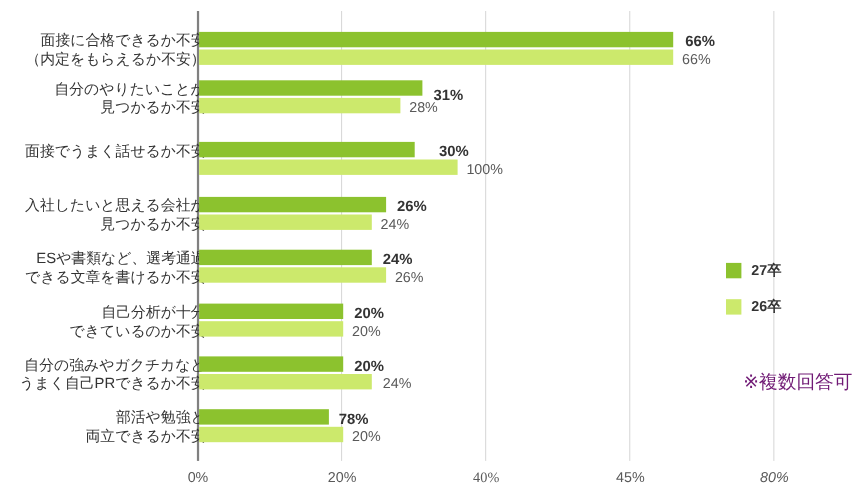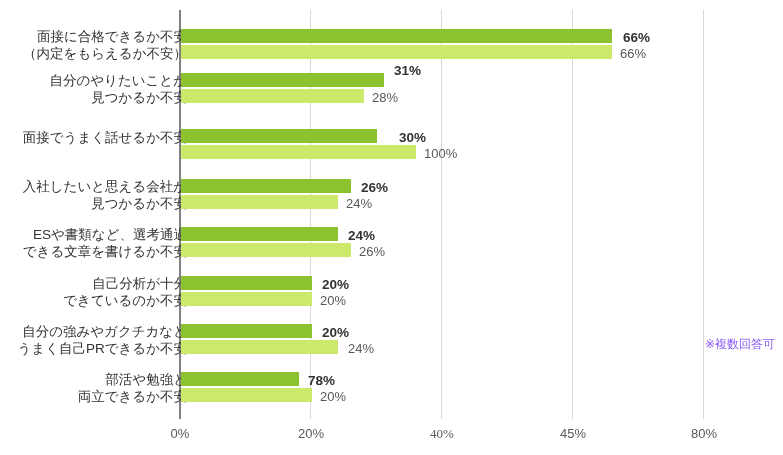--- a/index.html
+++ b/index.html
@@ -110,58 +110,58 @@
   .legend-label {
     font-size: 13px;
     font-weight: bold;
     color: #333333;
   }
 
   .note {
     position: absolute;
     top: 336px;
     right: 8px;
-    font-size: 12px;
-    color: #8b5cf6;
+    font-size: 17px;
+    color: #701a75;
     white-space: nowrap;
   }
 </style>
 </head>
 <body>
 
 <div id="chart-root">
 
   <div class="gridline" style="left:180px;"></div>
   <div class="gridline" style="left:310px;"></div>
   <div class="gridline" style="left:441px;"></div>
   <div class="gridline" style="left:572px;"></div>
   <div class="gridline" style="left:703px;"></div>
 
   <div class="axis-line"></div>
 
   <div class="tick-label" style="left:150px;">0%</div>
   <div class="tick-label" style="left:281px;">20%</div>
   <div class="tick-label" style="left:412px;font-family:Liberation Serif, serif;">40%</div>
   <div class="tick-label" style="left:543px;">45%</div>
-  <div class="tick-label" style="left:674px;">80%</div>
+  <div class="tick-label" style="left:674px;font-style:italic;">80%</div>
 
   <div class="row">
     <div class="cat-label" style="top:28px;">面接に合格できるか不安
 （内定をもらえるか不安）</div>
     <div class="bar primary" style="top:29px; width:431px;"></div>
     <div class="val primary" style="left:623px; top:30px;">66%</div>
     <div class="bar secondary" style="top:45px; width:431px;"></div>
     <div class="val secondary" style="left:620px; top:46px;">66%</div>
   </div>
 
   <div class="row">
     <div class="cat-label" style="top:72px;">自分のやりたいことが
 見つかるか不安</div>
     <div class="bar primary" style="top:73px; width:203px;"></div>
-    <div class="val primary" style="left:394px; top:63px;">31%</div>
+    <div class="val primary" style="left:394px; top:79px;">31%</div>
     <div class="bar secondary" style="top:89px; width:183px;"></div>
     <div class="val secondary" style="left:372px; top:90px;text-align:center;">28%</div>
   </div>
 
   <div class="row">
     <div class="cat-label" style="top:129px;">面接でうまく話せるか不安</div>
     <div class="bar primary" style="top:129px; width:196px;"></div>
     <div class="val primary" style="left:399px; top:130px;">30%</div>
     <div class="bar secondary" style="top:145px; width:235px;"></div>
     <div class="val secondary" style="left:424px; top:146px;">100%</div>
@@ -205,16 +205,26 @@
 
   <div class="row">
     <div class="cat-label" style="top:371px;">部活や勉強と
 両立できるか不安</div>
     <div class="bar primary" style="top:372px; width:118px;"></div>
     <div class="val primary" style="left:308px; top:373px;">78%</div>
     <div class="bar secondary" style="top:388px; width:131px;"></div>
     <div class="val secondary" style="left:320px; top:389px;">20%</div>
   </div>
 
+  <div class="legend">
+    <div class="legend-item">
+      <span class="legend-swatch" style="background:#8CC22E;"></span>
+      <span class="legend-label">27卒</span>
+    </div>
+    <div class="legend-item">
+      <span class="legend-swatch" style="background:#CCE96C;"></span>
+      <span class="legend-label">26卒</span>
+    </div>
+  </div>
 
   <div class="note">※複数回答可</div>
 
 </div>
 
 </body></html>

